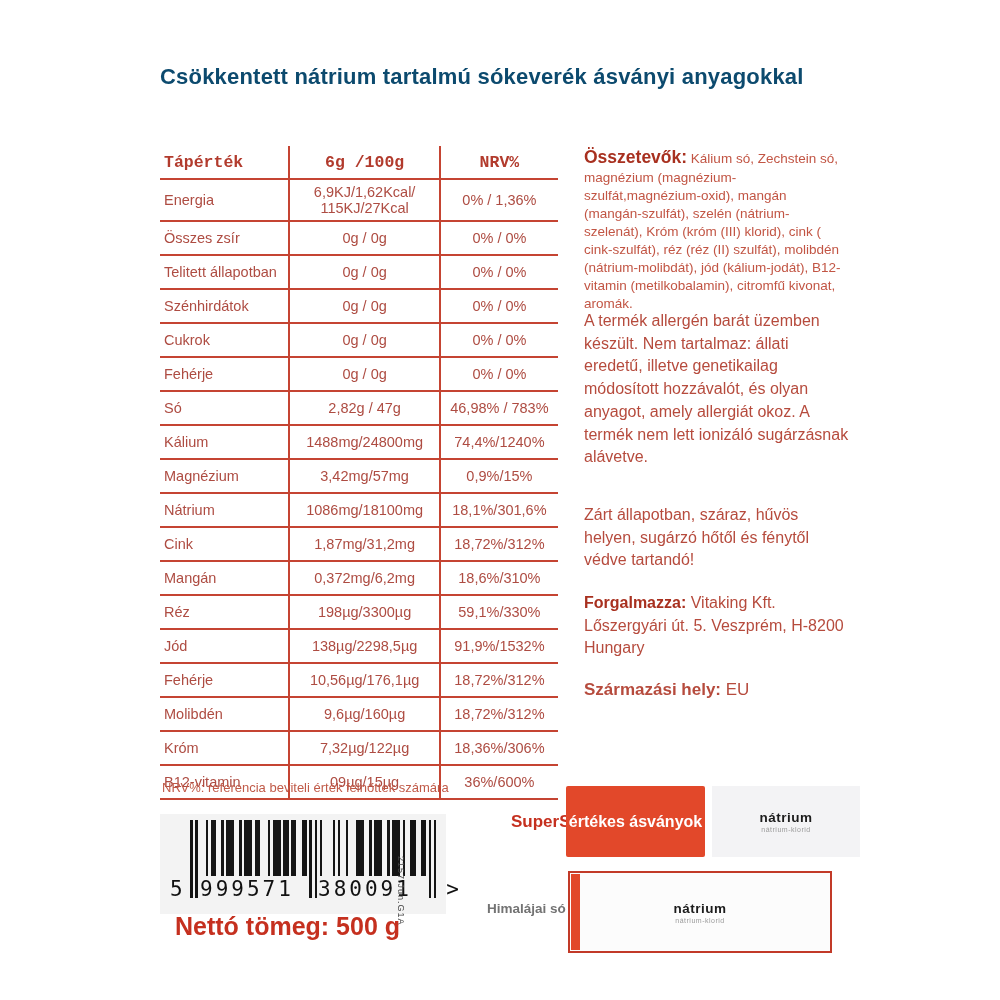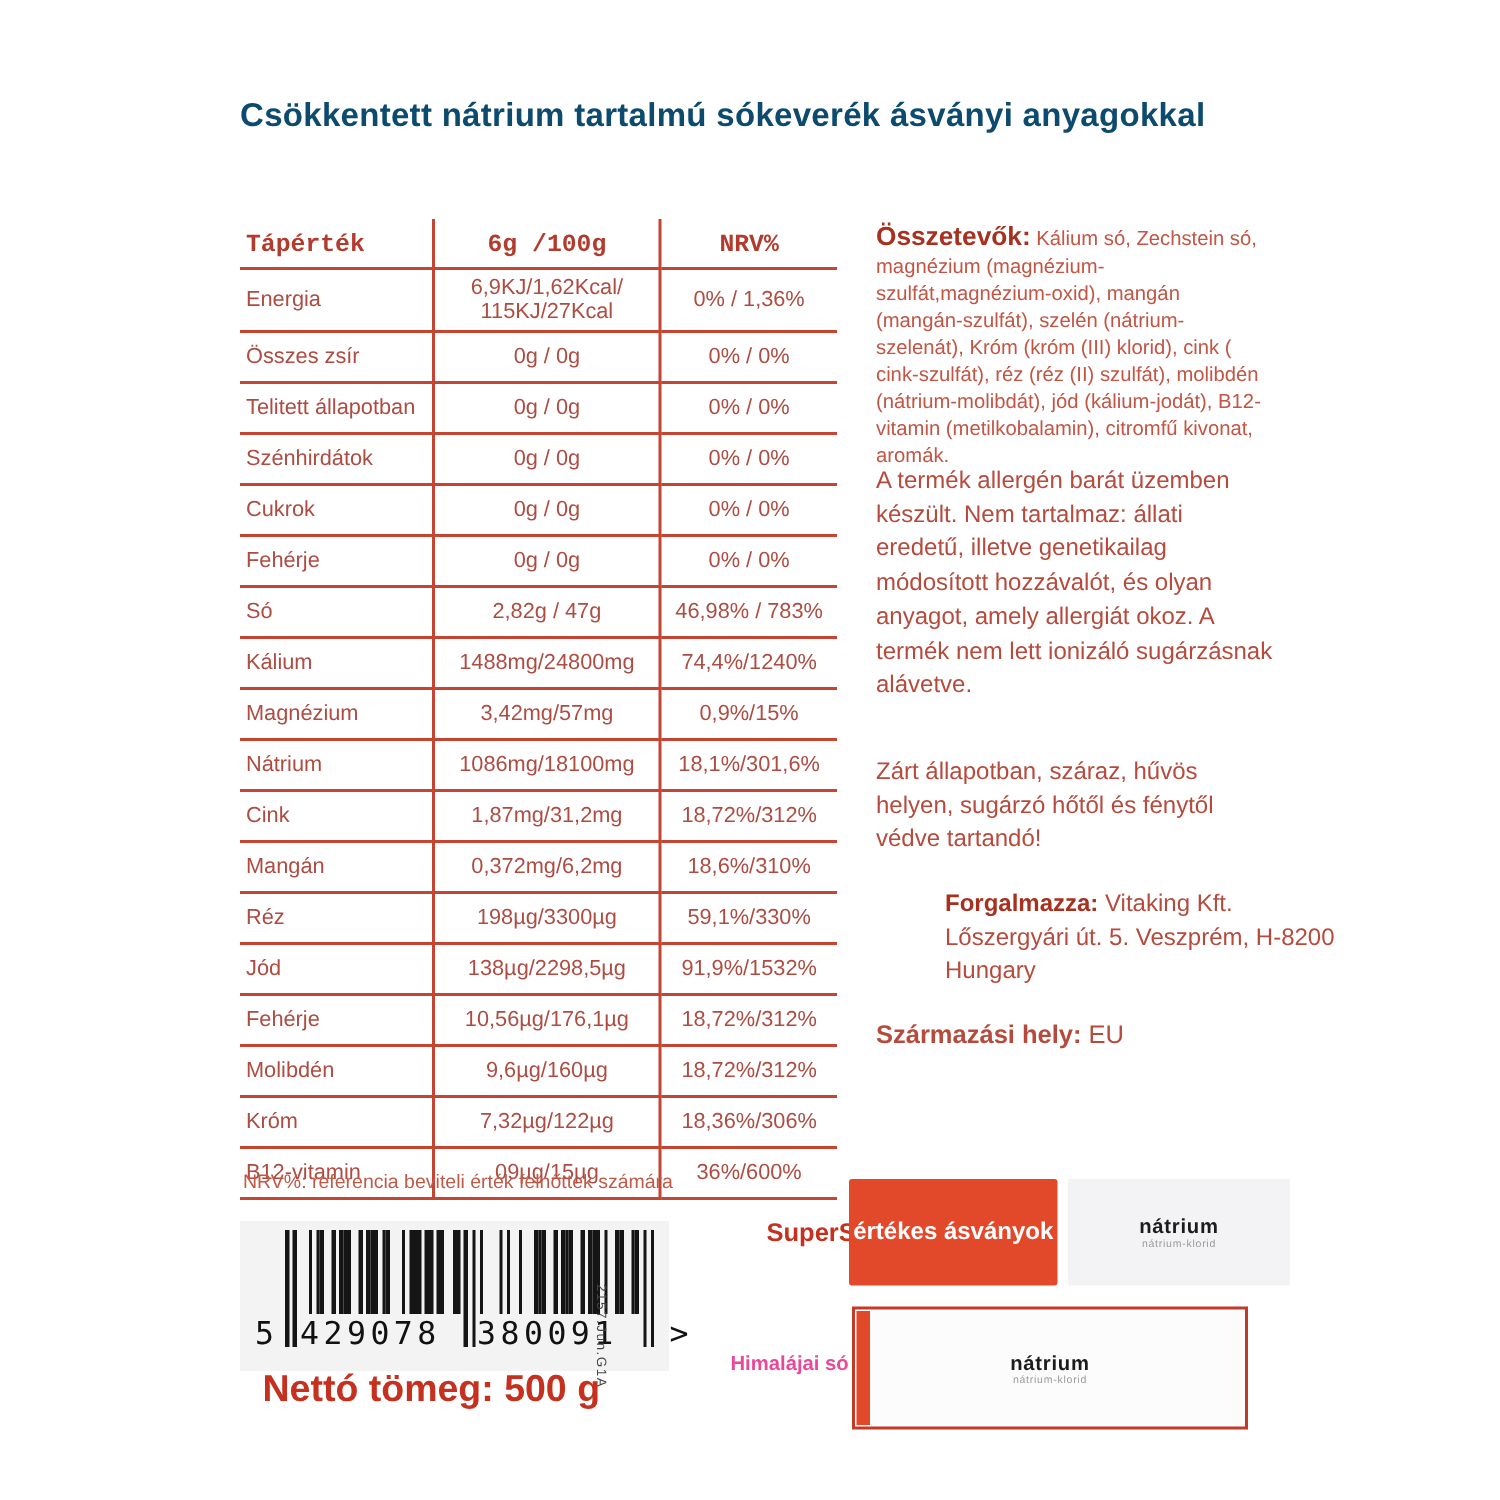--- a/index.html
+++ b/index.html
@@ -18,21 +18,21 @@
   .ntable .v3{width:114px;}
   .footnote{position:absolute;left:162px;top:780px;font-size:13px;color:#c05a48;}
 
   
   .info{position:absolute;left:584px;top:146px;width:262px;}
   .ing{font-size:13.5px;line-height:1.33;color:#c25544;}
   .ing b{font-size:17.5px;color:#a8301f;}
   .para{font-size:16px;line-height:1.42;color:#b64b3d;margin-top:0;}
   .allergen{position:absolute;left:584px;top:310px;width:266px;}
   .storage{position:absolute;left:584px;top:504px;width:266px;}
-  .distrib{position:absolute;left:584px;top:592px;width:266px;margin-left:46px;}
+  .distrib{position:absolute;left:584px;top:592px;width:266px;}
   .distrib b,.origin b{color:#a8301f;}
   .origin{position:absolute;left:584px;top:680px;width:266px;font-size:17px;font-weight:bold;color:#b64b3d;}
   .origin .val{font-weight:normal;}
   .ssnote{position:absolute;left:584px;top:722px;width:266px;font-size:12.5px;line-height:1.3;color:#c25544;}
   .ssnote .brand{font-size:16.5px;font-weight:bold;color:#c5301f;}
   .ssnote sup{font-size:8px;}
 
   
   .barcode{position:absolute;left:160px;top:814px;width:286px;height:100px;background:#f3f3f3;}
   .bars-wrap{position:relative;margin:6px 0 0 30px;width:247px;height:92px;}
@@ -52,21 +52,21 @@
 
   
   .brand-label{position:absolute;left:511px;top:812px;font-size:17px;font-weight:bold;color:#c5301f;}
   .box-minerals{position:absolute;left:566px;top:786px;width:139px;height:71px;background:#e2482a;border-radius:2px;
                 display:flex;align-items:center;justify-content:center;}
   .box-minerals span{color:#fff;font-size:16px;font-weight:bold;}
   .box-sodium1{position:absolute;left:712px;top:786px;width:148px;height:71px;background:#f3f3f5;
                display:flex;flex-direction:column;align-items:center;justify-content:center;}
   .sodium-word{color:#1c1c1c;font-size:13.5px;font-weight:bold;letter-spacing:.5px;}
   .sodium-sub{color:#9a9a9a;font-size:7px;margin-top:1px;letter-spacing:.5px;}
-  .him-label{position:absolute;left:487px;top:901px;font-size:13.5px;font-weight:bold;color:#ec4899;}
+  .him-label{position:absolute;left:487px;top:901px;font-size:13.5px;font-weight:bold;color:#737373;}
   .box-sodium2{position:absolute;left:568px;top:871px;width:260px;height:78px;background:#fcfcfc;
                border:2px solid #c23a28;display:flex;flex-direction:column;align-items:center;justify-content:center;}
   .box-sodium2 .strip{position:absolute;left:1px;top:1px;bottom:1px;width:9px;background:#e2482a;}
 </style>
 </head>
 <body>
 
 <div class="page">
 
   <div class="title">Csökkentett nátrium tartalmú sókeverék ásványi anyagokkal</div>
@@ -287,21 +287,21 @@
           <i style="width: 2.6px;"></i>
           <i class="b" style="width: 2.6px;"></i>
           <i class="b" style="width: 2.6px;"></i>
           <i style="width: 2.6px;"></i>
           <i class="b tall" style="width: 2.6px;"></i>
           <i class="tall" style="width: 2.6px;"></i>
           <i class="b tall" style="width: 2.6px;"></i>
         </div>
       <div class="bc-digits">
         <span class="bc-first">5</span>
-        <span class="bc-g1">429078</span>
+        <span class="bc-g1">999571</span>
         <span class="bc-g2">380091</span>
         <span class="bc-arrow">&gt;</span>
       </div>
       <div class="bc-side">2157.Jun.G1A</div>
     </div>
   </div>
 
   <div class="netto">Nettó tömeg: 500 g</div>
 
   <div class="brand-label">SuperSalt</div>

